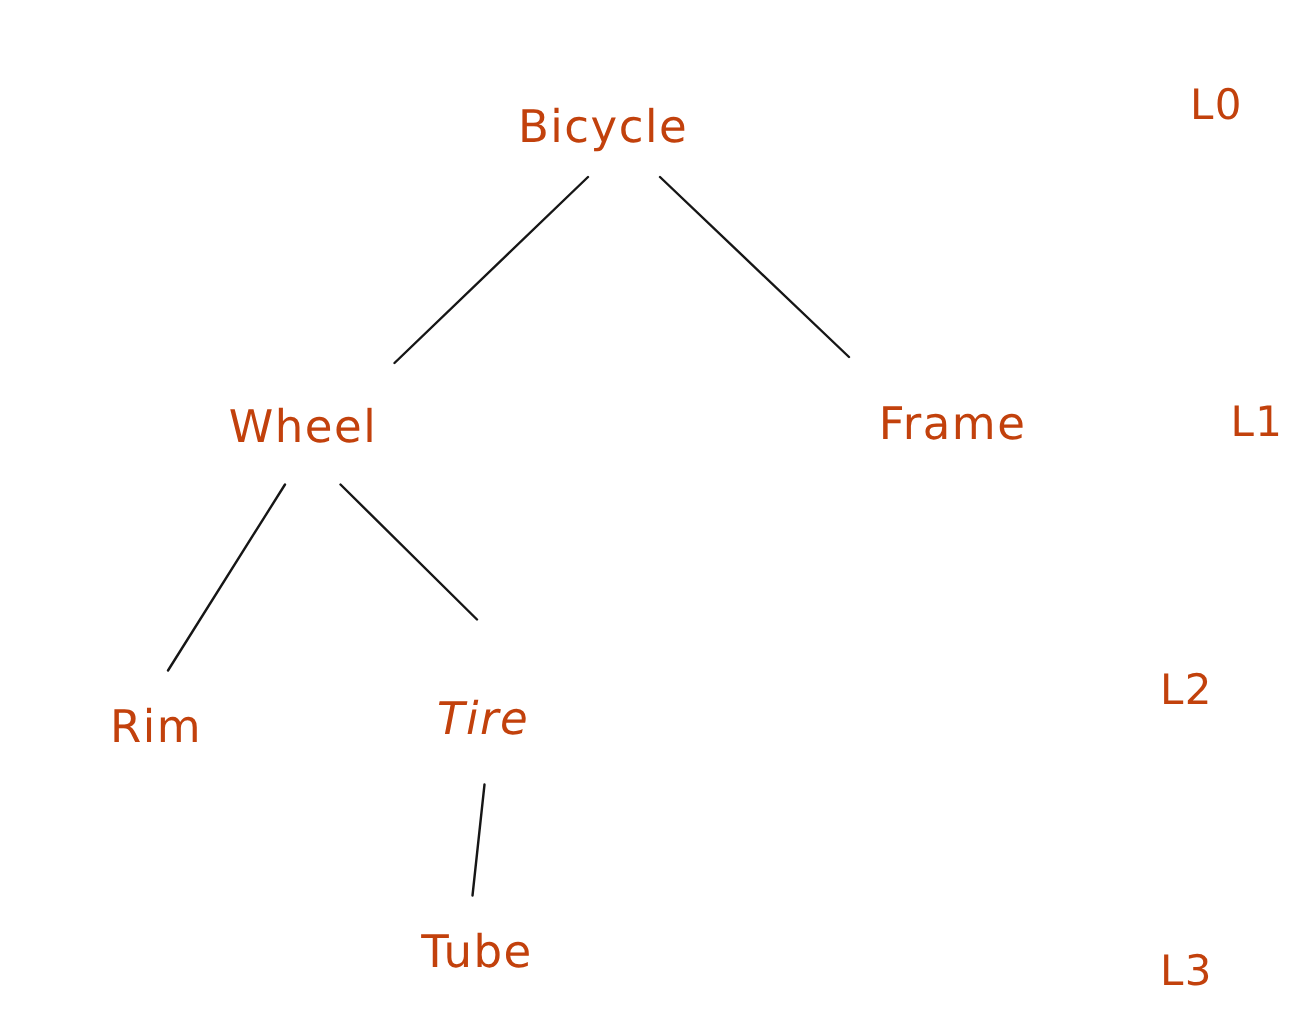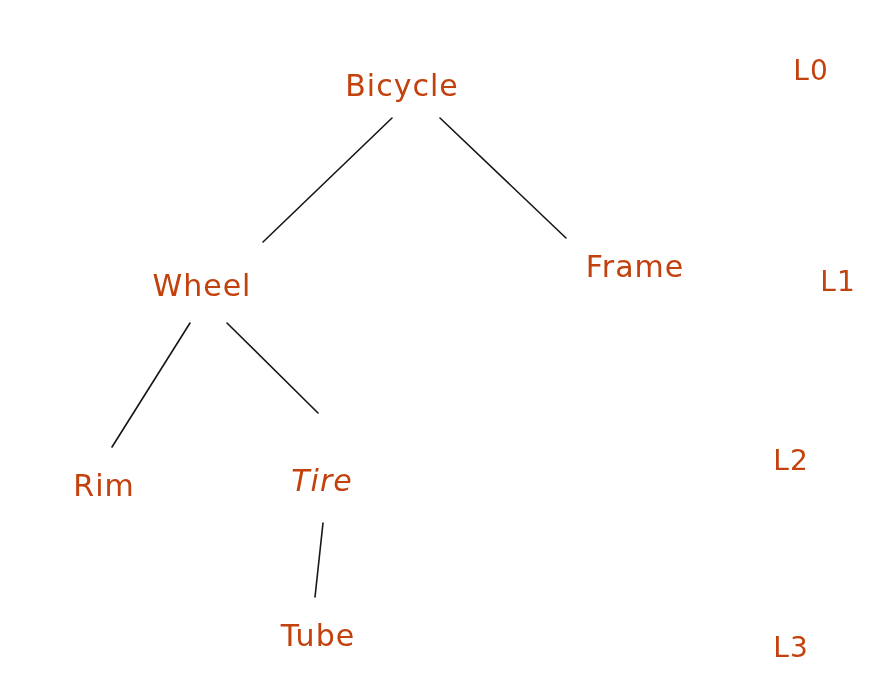--- a/index.html
+++ b/index.html
@@ -40,21 +40,21 @@
     position: absolute;
     transform: translate(-50%, -50%);
     font-size: 28px;
     font-weight: 500;
     letter-spacing: 1px;
     white-space: nowrap;
   }
   
   .n-bicycle { left: 402px; top: 85px; }
   .n-wheel   { left: 202px; top: 285px; }
-  .n-frame   { left: 635px; top: 266px; }
+  .n-frame   { left: 635px; top: 283px; }
   .n-rim     { left: 104px; top: 485px; }
   .n-tire    { left: 322px; top: 480px; font-style: italic; }
   .n-tube    { left: 318px; top: 635px; }
   
   .l0 { left: 781px; top: 70px; margin-left: 30px; }
   .l1 { left: 791px; top: 281px; margin-left: 47px; }
   .l2 { left: 791px; top: 460px; text-align: center; }
   .l3 { left: 791px; top: 635px; margin-top: 12px; }
 </style>
 </head>

